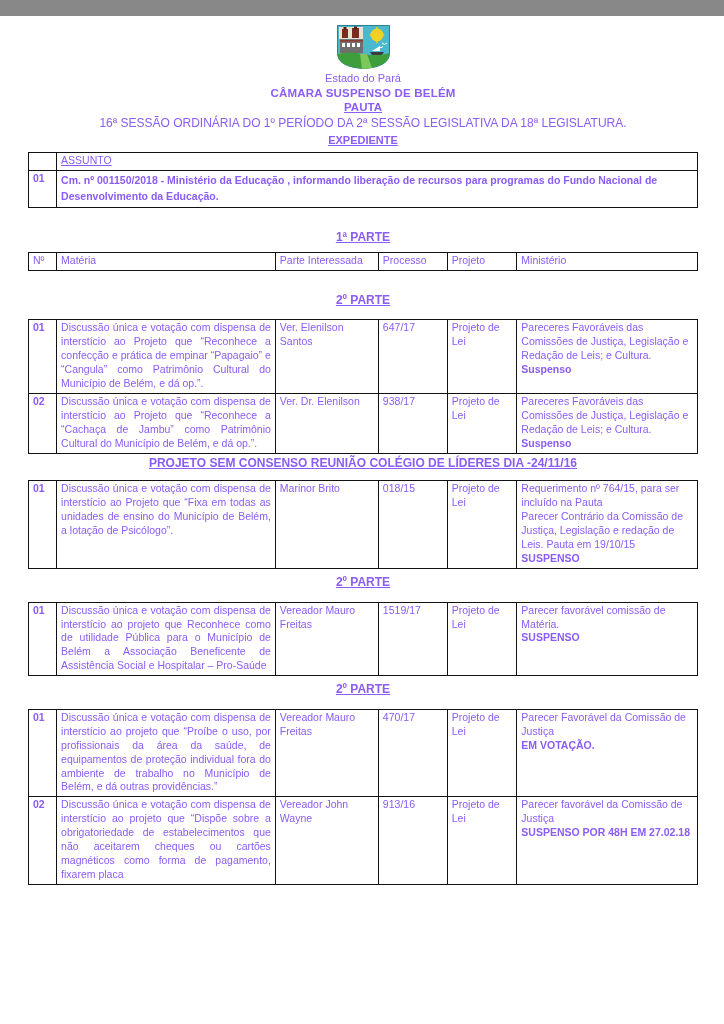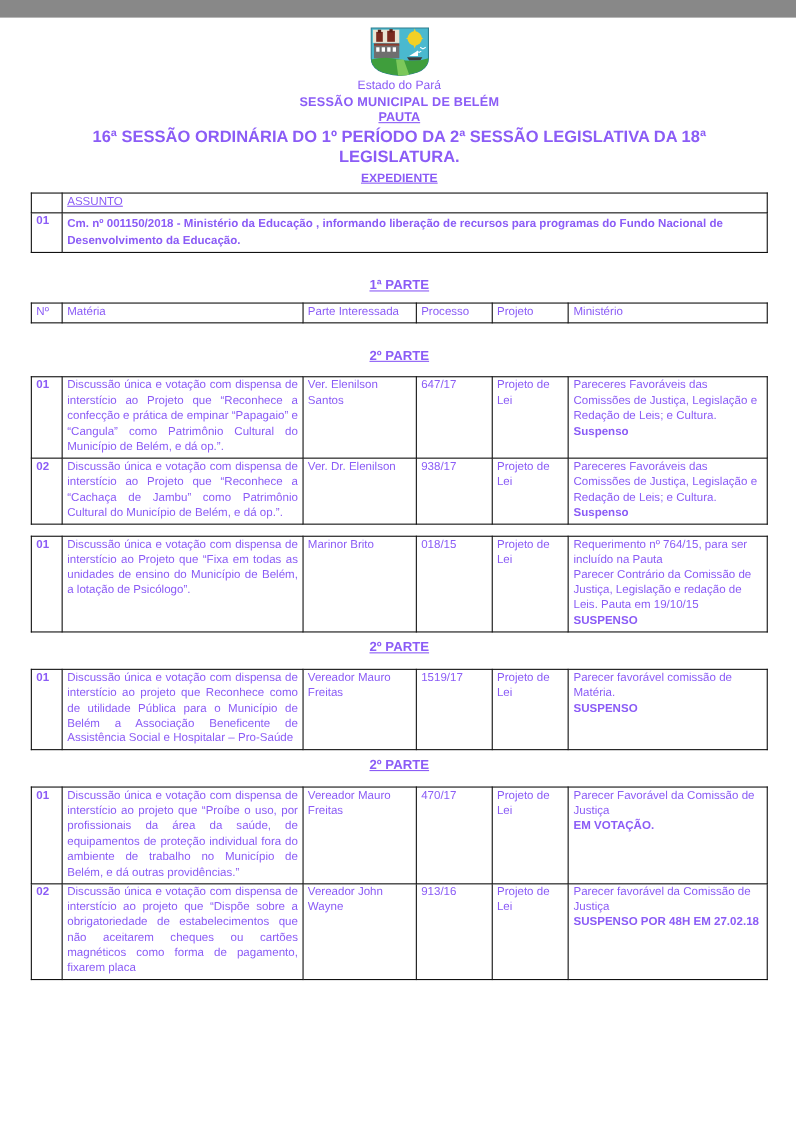--- a/index.html
+++ b/index.html
@@ -6,21 +6,21 @@
   .page{
     width:724px;height:1024px;background:#ffffff;margin:16px auto;
     font-family:"Liberation Sans",sans-serif;color:#8b5cf6;
     box-sizing:border-box;padding:8px 26px 0 28px;overflow:hidden;
   }
   .hdr{text-align:center;line-height:1.25;}
   .crest{display:block;margin:0 auto 2px auto;}
   .state{font-size:11px;}
   .chamber{font-size:11.5px;font-weight:bold;letter-spacing:.2px;}
   .doc-title{font-size:11.5px;font-weight:bold;text-decoration:underline;}
-  .session{font-size:15px;font-weight:bold;margin-top:1px;}
+  .session{font-size:12px;font-weight:normal;margin-top:1px;}
   .place-date{font-size:10px;font-weight:bold;}
   .expediente{font-size:11px;font-weight:bold;text-decoration:underline;margin-top:3px;}
 
   table.doc{width:100%;border-collapse:collapse;table-layout:fixed;
     font-size:10.5px;line-height:1.33;}
   table.doc,table.doc td,table.doc th{border:1.4px solid #111;}
   table.doc td,table.doc th{padding:1px 4px 2px 4px;vertical-align:top;
     overflow:hidden;}
   col.c-num{width:4.2%;}col.c-mat{width:32.7%;}col.c-parte{width:15.4%;}
   col.c-proc{width:10.3%;}col.c-proj{width:10.4%;}col.c-obs{width:27%;}
@@ -66,21 +66,21 @@
       <rect x="11" y="19" width="3" height="4" fill="#ffffff"></rect>
       <rect x="16" y="19" width="3" height="4" fill="#ffffff"></rect>
       <rect x="21" y="19" width="3" height="4" fill="#ffffff"></rect>
       <rect x="4" y="15.5" width="23" height="2" fill="#8c3b2c"></rect>
       <path d="M36,27 l8,-5 v5 Z" fill="#ffffff"></path>
       <path d="M34,28 h14 l-2,3 h-10 Z" fill="#3c3c3c"></path>
       <path d="M1.5,30 Q14,27 27,30 Q41,33 53.5,29 V29 Q53.5,43 27.5,44.5 Q1.5,43 1.5,29 Z" fill="#3f9e3c"></path>
       <path d="M24,30 L31,30 L36,44 Q31,45 26,44.8 Z" fill="#7cc85a"></path>
     </svg>
     <div class="state">Estado do Pará</div>
-    <div class="chamber">SESSÃO MUNICIPAL DE BELÉM</div>
+    <div class="chamber">CÂMARA SUSPENSO DE BELÉM</div>
     <div class="doc-title">PAUTA</div>
     <div class="session">16ª SESSÃO ORDINÁRIA DO 1º PERÍODO DA 2ª SESSÃO LEGISLATIVA DA 18ª LEGISLATURA.</div>
     <div class="expediente">EXPEDIENTE</div>
   </div>
 
   <table class="doc mt-t1">
     <colgroup>
         <col class="c-num">
         <col>
       </colgroup>
@@ -148,20 +148,21 @@
           <td class="num">02</td>
           <td class="materia"><span>Discussão única e votação com dispensa de interstício ao Projeto que </span><span class="mat-bold">“Reconhece a “Cachaça de Jambu” como Patrimônio Cultural do Município de Belém, e dá op.”.</span></td>
           <td>Ver. Dr. Elenilson</td>
           <td>938/17</td>
           <td>Projeto de Lei</td>
           <td class="obs"><span>Pareceres Favoráveis das Comissões de Justiça, Legislação e Redação de Leis; e Cultura.</span><span class="obs-bold">Suspenso</span></td>
         </tr>
       </tbody>
   </table>
 
+  <div class="part-heading mt-h-tight">PROJETO SEM CONSENSO REUNIÃO COLÉGIO DE LÍDERES DIA -24/11/16</div>
 
   <table class="doc mt-t-mid">
     <colgroup>
         <col class="c-num">
         <col class="c-mat">
         <col class="c-parte">
         <col class="c-proc">
         <col class="c-proj">
         <col class="c-obs">
       </colgroup>

